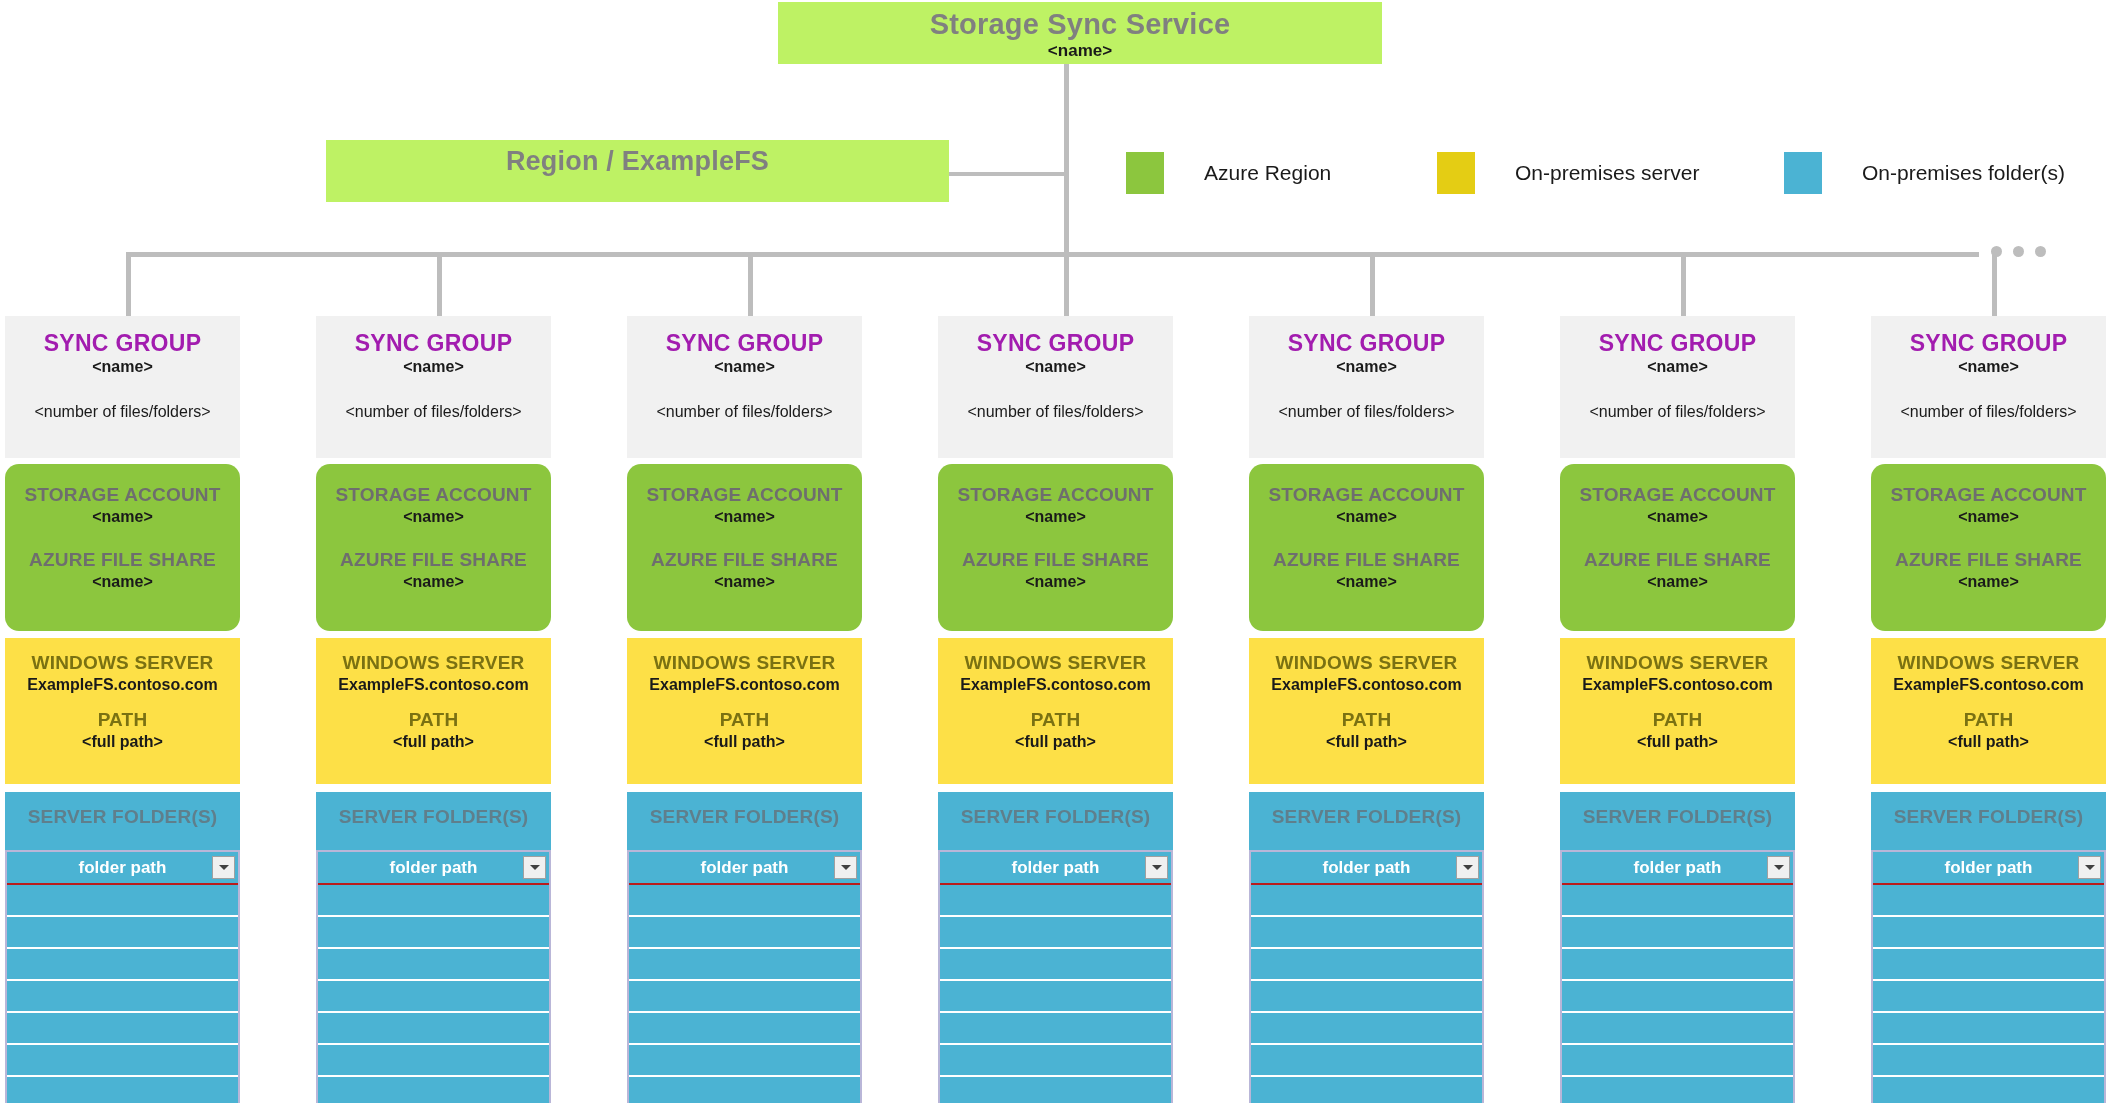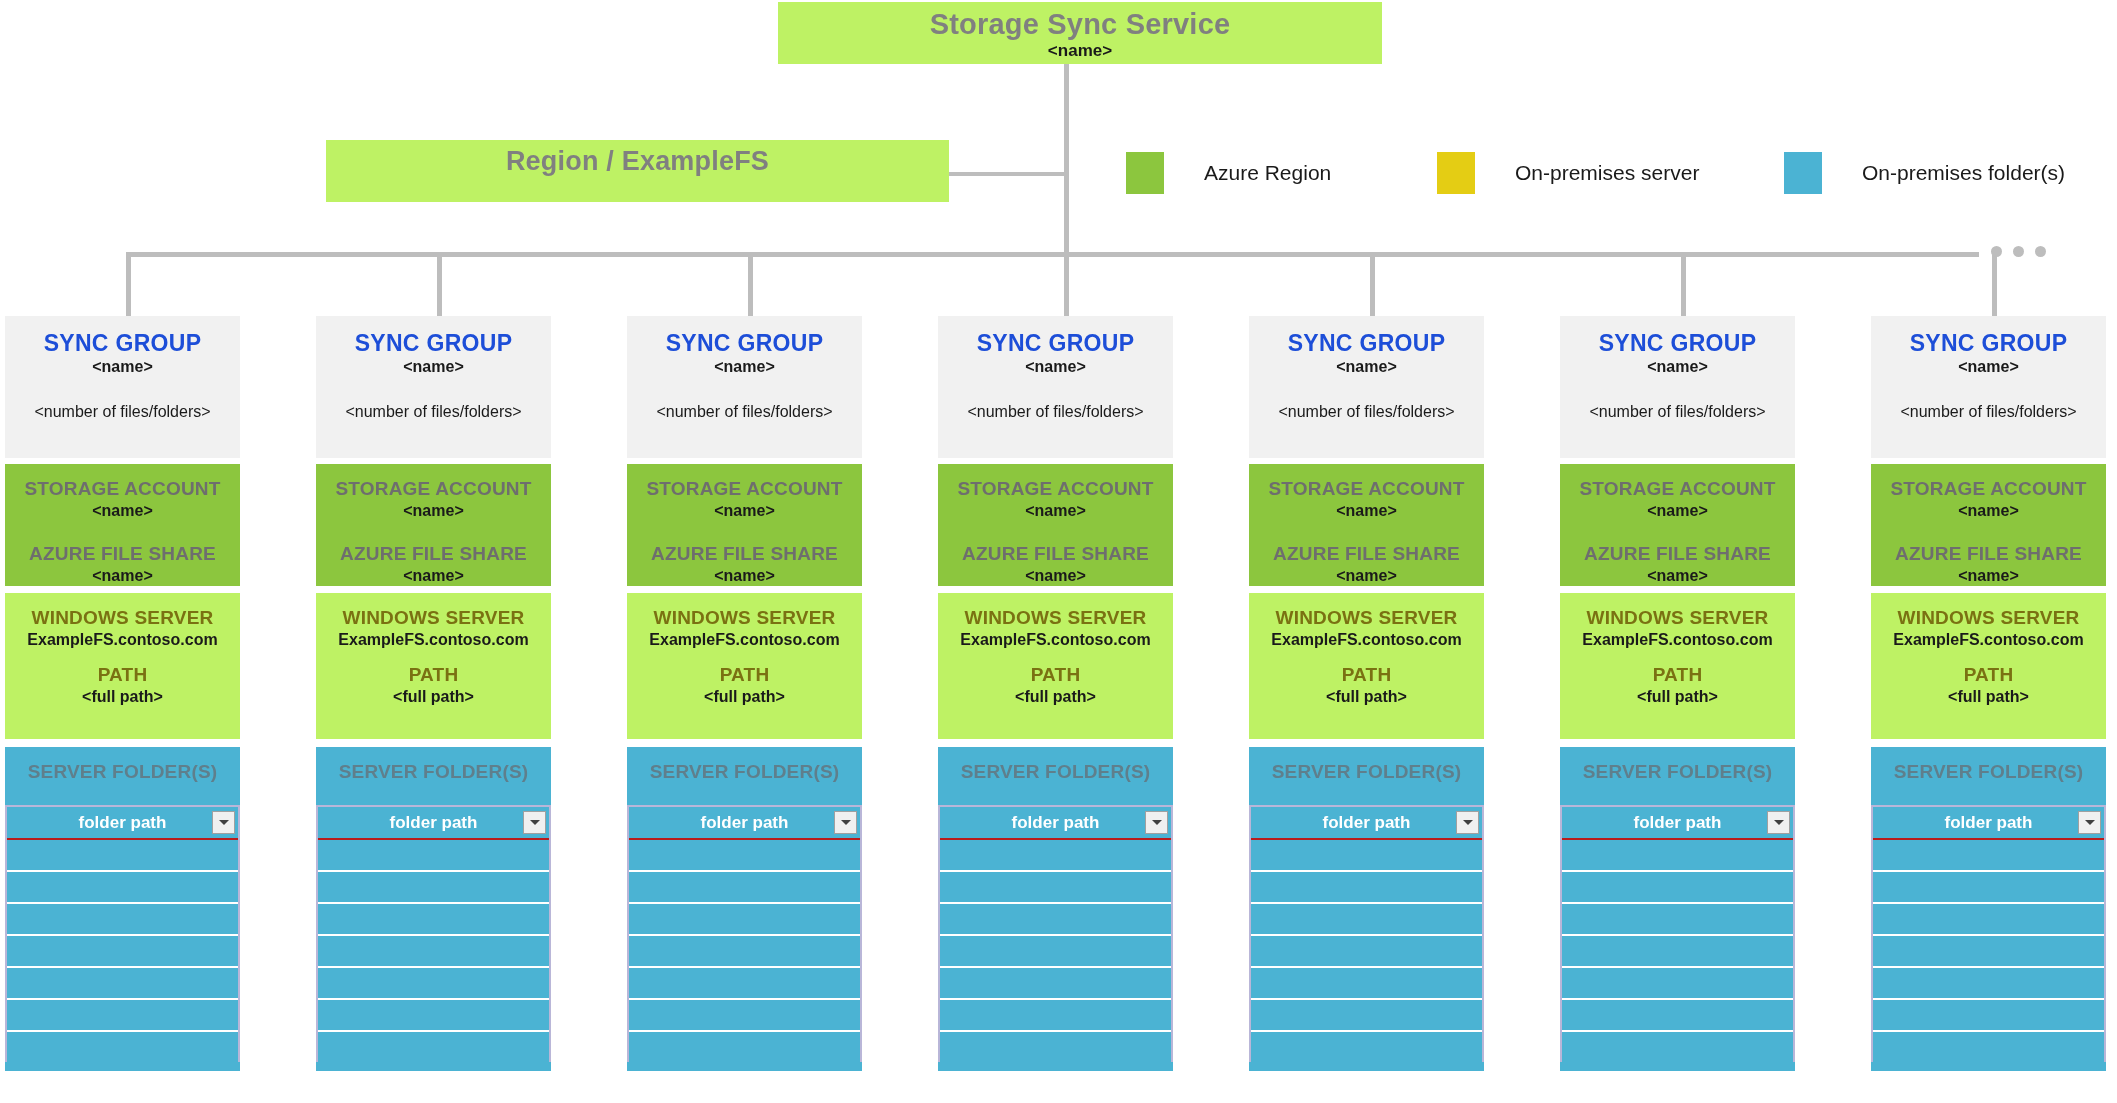--- a/index.html
+++ b/index.html
@@ -72,49 +72,50 @@
   .column { position: absolute; top: 316px; width: 235px; }
 
   .sg-box {
     background: #f1f1f1;
     height: 142px;
     text-align: center;
     box-sizing: border-box;
     padding-top: 14px;
   }
   .sg-title {
-    color: #1d4ed8;
+    color: #a21caf;
     font-weight: bold;
     font-size: 23px;
     line-height: 27px;
     letter-spacing: 0.3px;
   }
   .sg-name {
     color: #1a1a1a;
     font-weight: bold;
     font-size: 16px;
     line-height: 20px;
   }
   .sg-count {
     color: #1a1a1a;
     font-size: 16px;
     line-height: 20px;
     margin-top: 25px;
   }
 
   .green-box {
     background: #8cc63e;
-    height: 122px;
+    height: 167px;
     margin-top: 6px;
     text-align: center;
     box-sizing: border-box;
-    padding-top: 13px;
+    padding-top: 19px;
+    border-radius: 14px;
   }
   .yellow-box {
-    background: #bef264;
+    background: #fde047;
     height: 146px;
     margin-top: 7px;
     text-align: center;
     box-sizing: border-box;
     padding-top: 13px;
   }
   .blue-box {
     background: #4bb3d3;
     margin-top: 8px;
     height: 324px;

